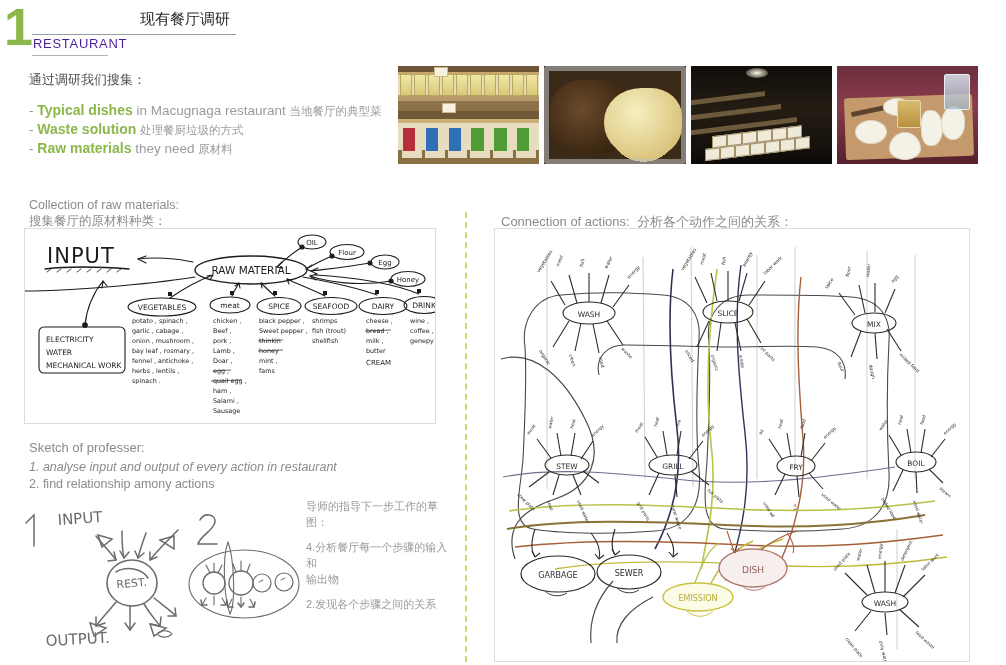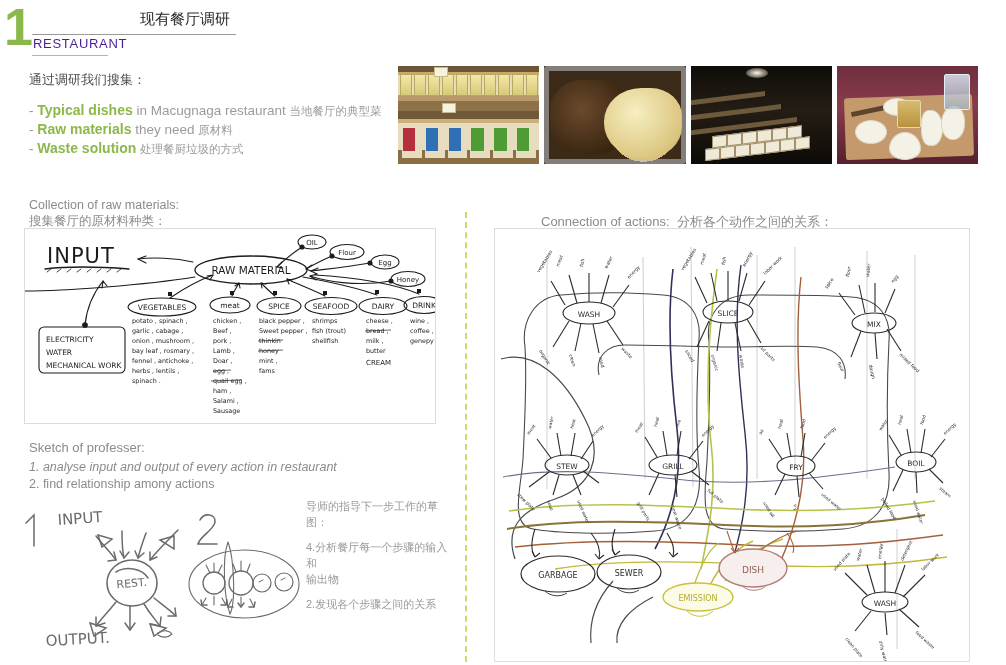--- a/index.html
+++ b/index.html
@@ -108,28 +108,28 @@
   <div class="intro-h-cn">通过调研我们搜集：</div>
   <div class="bullets">
     <div class="bullet">
       <span class="dash">-</span>
       <span class="key">Typical dishes</span>
       <span class="rest">in Macugnaga restaurant</span>
       <span class="cn">当地餐厅的典型菜</span>
     </div>
     <div class="bullet">
       <span class="dash">-</span>
+      <span class="key">Waste solution</span>
+      <span class="cn">处理餐厨垃圾的方式</span>
+    </div>
+    <div class="bullet">
+      <span class="dash">-</span>
       <span class="key">Raw materials</span>
       <span class="rest">they need</span>
       <span class="cn">原材料</span>
-    </div>
-    <div class="bullet">
-      <span class="dash">-</span>
-      <span class="key">Waste solution</span>
-      <span class="cn">处理餐厨垃圾的方式</span>
     </div>
   </div>
 </div>
 
 <div id="photos">
 
   <div class="photo p1">
     <div class="jars">
       <span class="jar"></span>
         <span class="jar"></span>
@@ -206,21 +206,21 @@
     <div class="glass"></div>
     <div class="tumbler"></div>
   </div>
 </div>
 
 <div class="cap" style="left:29px;top:197px;">
   <span>Collection of raw materials:</span><br>
   <span>搜集餐厅的原材料种类：</span>
 </div>
 
-<div class="cap" style="left:501px;top:214px;font-size:13px;margin-left:40px;">
+<div class="cap" style="left:501px;top:214px;font-size:13px;">
   <span>Connection of actions:</span>&nbsp;
   <span>分析各个动作之间的关系：</span>
 </div>
 
 <div id="sep"></div>
 
 <div id="raw-card">
 <svg width="410" height="194" viewBox="0 0 410 194">
   <g fill="none" stroke="#1b1b1b" stroke-width="1.1" stroke-linecap="round">
 

